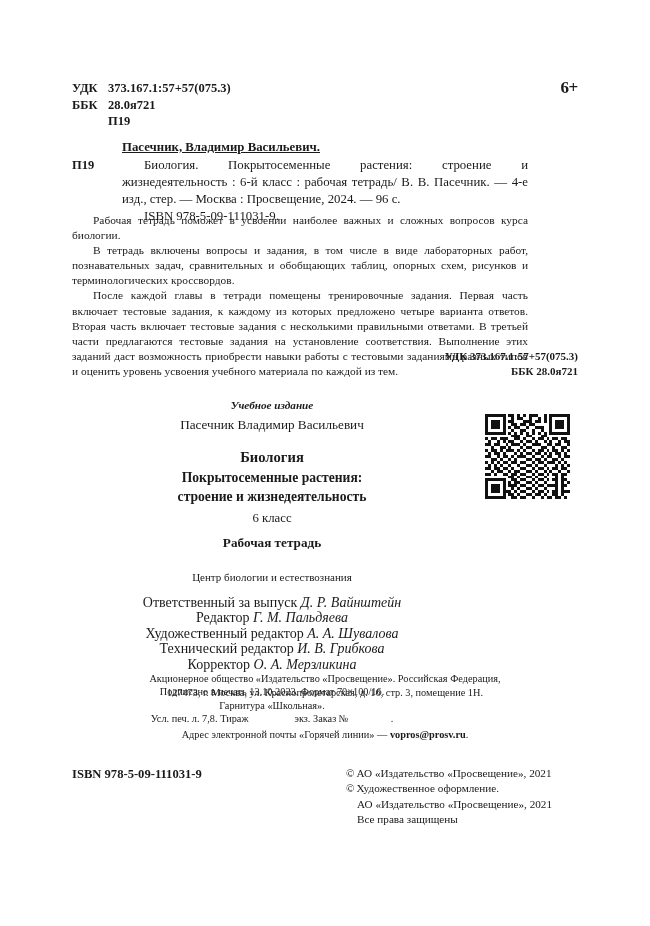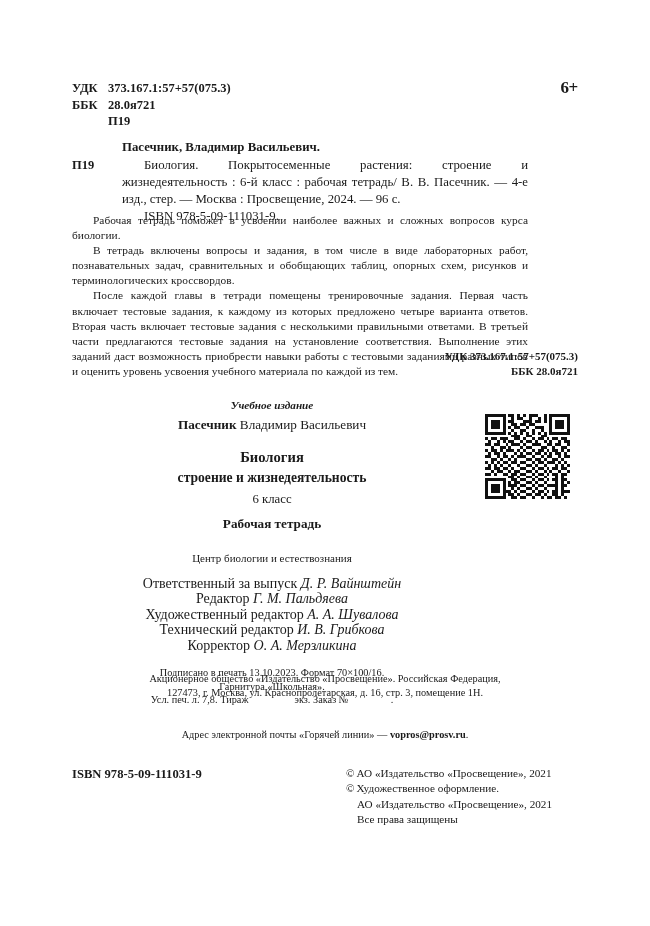--- a/index.html
+++ b/index.html
@@ -60,20 +60,21 @@
     position: absolute;
     left: 72px;
     top: 139px;
     width: 456px;
   }
   .bib-author {
     font-size: 12.8px;
     font-weight: bold;
     line-height: 17px;
     margin-left: 50px;
+    text-decoration: underline;
   }
   .bib-body {
     position: relative;
     font-size: 12.8px;
     line-height: 17.1px;
     text-align: justify;
     text-justify: inter-word;
     margin-top: 1px;
   }
   .bib-code {
@@ -136,21 +137,21 @@
     font-size: 11.2px;
     font-style: italic;
     font-weight: bold;
     line-height: 15px;
   }
   .imp-author {
     font-size: 13.2px;
     line-height: 19px;
     margin-top: 2px;
   }
-  .imp-author .surname { font-weight: bold; }
+  .imp-author .surname { font-weight: normal; }
 
   .imp-title {
     margin-top: 13px;
     font-weight: bold;
   }
   .imp-title .t1 {
     font-size: 14.6px;
     line-height: 21px;
   }
   .imp-title .t2 {
@@ -288,20 +289,21 @@
 
   <div class="imprint">
     <div class="imp-edition">Учебное издание</div>
     <div class="imp-author">
       <span class="surname">Пасечник</span>
       <span>Владимир Васильевич</span>
     </div>
 
     <div class="imp-title">
       <div class="t1">Биология</div>
+      <div class="t2">Покрытосеменные растения:</div>
       <div class="t2">строение и жизнедеятельность</div>
     </div>
     <div class="imp-grade">6 класс</div>
     <div class="imp-kind">Рабочая тетрадь</div>
 
     <div class="imp-center">Центр биологии и естествознания</div>
 
     <div class="credits">
       <div>
         <span>Ответственный за выпуск</span>

